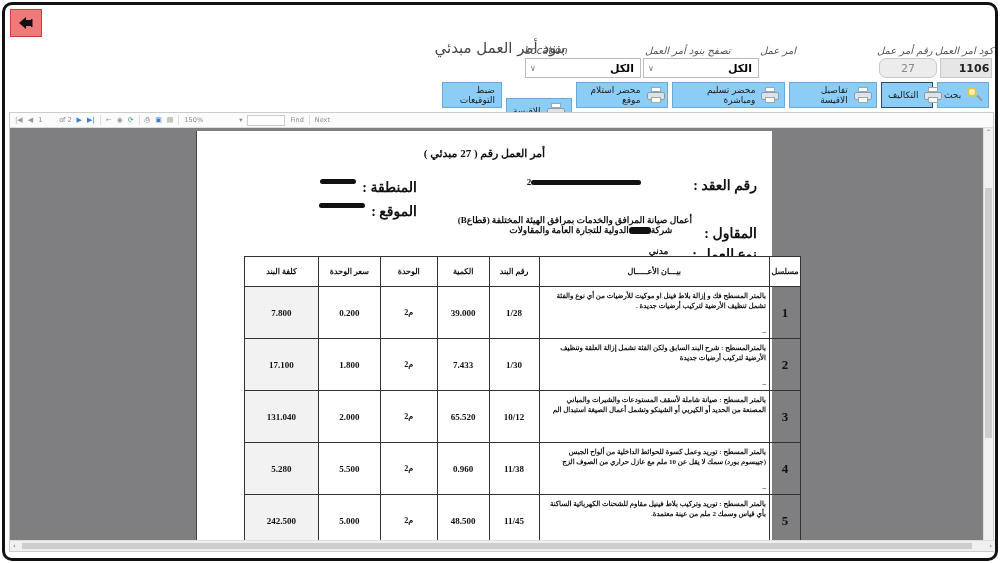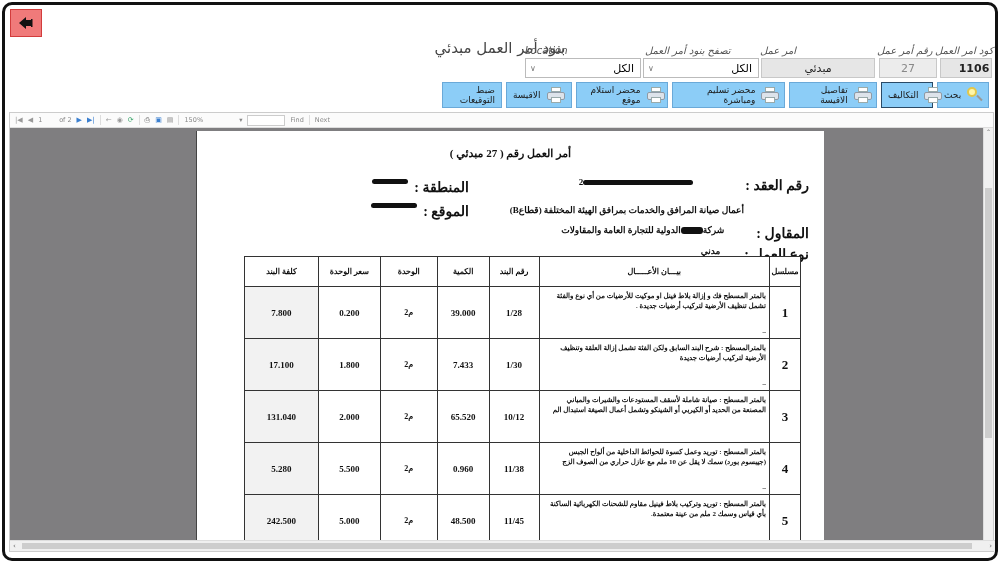--- a/index.html
+++ b/index.html
@@ -30,21 +30,21 @@
     position: absolute; height: 20px; border: 1px solid #c8c8c8; background: #e6e6e6;
     font-size: 11px; display: flex; align-items: center; justify-content: center; color: #222;
   }
   .field-box.bold { font-weight: bold; padding-left: 16px; }
   .field-box.muted { color: #888; background: #ececec; }
 
   .dropdown {
     position: absolute; height: 20px; border: 1px solid #bbb; background: #fff; font-size: 11px;
     direction: rtl; display: flex; align-items: center; padding-right: 6px; cursor: pointer;
   }
-  .dropdown .value { font-weight: normal; flex: 1; }
+  .dropdown .value { font-weight: bold; flex: 1; }
   .dropdown .caret { font-size: 8px; color: #777; padding-left: 4px; }
 
   .action-row { position: absolute; top: 77px; right: 6px; height: 26px; display: flex; flex-direction: row-reverse; gap: 4px; }
   .action-btn {
     height: 26px; background: #8ccdf7; border: 1px solid #6aa9d8; display: flex; flex-direction: row-reverse;
     align-items: center; gap: 6px; padding: 0 6px; font-size: 9px; color: #1a1a1a; direction: rtl; cursor: pointer;
   }
   .action-btn.active { border: 1px solid #2a4a66; }
   .printer-icon { width: 18px; height: 16px; position: relative; }
   .printer-icon .top { position: absolute; left: 4px; top: 0; width: 10px; height: 5px; background: #fff; border: 1px solid #9aa; }
@@ -66,21 +66,21 @@
   .rv-toolbar .find-box { width: 38px; height: 11px; border: 1px solid #ccc; background: #fff; }
   .rv-toolbar .zoom-sel { width: 58px; display: flex; justify-content: space-between; }
 
   .rv-canvas { position: absolute; left: 0; top: 15px; width: 974px; height: 413px; background: #7f7e80; overflow: hidden; }
   .rv-vscroll { position: absolute; right: 0; top: 15px; width: 10px; height: 413px; background: #f0f0f0; border-left: 1px solid #ddd; }
   .rv-vscroll .arrow { font-size: 6px; color: #666; text-align: center; }
   .rv-vscroll .thumb { position: absolute; left: 1px; top: 60px; width: 7px; height: 250px; background: #cdcdcd; }
   .rv-hscroll { position: absolute; left: 0; bottom: 0; width: 985px; height: 11px; background: #f0f0f0; border-top: 1px solid #ddd; display: flex; align-items: center; justify-content: space-between; padding: 0 3px; font-size: 7px; color: #666; }
   .rv-hscroll .thumb { position: absolute; left: 12px; top: 2px; width: 950px; height: 6px; background: #cdcdcd; }
 
-  .page { position: absolute; left: 186px; top: 3px; width: 628px; height: 420px; background: #fff; border-left: 1px solid #444; direction: rtl; font-family: "Liberation Serif", serif; color: #111; }
+  .page { position: absolute; left: 186px; top: 3px; width: 576px; height: 420px; background: #fff; border-left: 1px solid #444; direction: rtl; font-family: "Liberation Serif", serif; color: #111; }
 
   .rep-title { position: absolute; top: 16px; left: 0; right: 0; text-align: center; font-size: 11px; font-weight: bold; }
   .rep-row { position: absolute; font-size: 9px; font-weight: bold; white-space: nowrap; display: flex; gap: 6px; }
   .rep-label { font-size: 14px; }
   .redact { display: inline-block; background: #111; height: 5px; border-radius: 3px; vertical-align: middle; }
 
   table.items { position: absolute; top: 125px; left: 47px; width: 557px; border-collapse: collapse; font-size: 8px; font-weight: bold; }
   table.items th { height: 30px; border: 1px solid #333; font-weight: bold; font-size: 8px; background: #fff; }
   table.items td { height: 52px; border: 1px solid #333; text-align: center; vertical-align: middle; }
   table.items td.cost { background: #f2f2f2; font-size: 9px; }
@@ -103,22 +103,21 @@
 
   <div class="title">بنود أمر العمل مبدئي</div>
 
   <div class="field-label" style="left:930px; top:40px; width:60px;">كود امر العمل</div>
   <div class="field-label" style="left:872px; top:40px; width:56px;">رقم أمر عمل</div>
   <div class="field-label" style="left:755px; top:40px; width:112px;">امر عمل</div>
   <div class="field-label" style="left:640px; top:40px; width:112px;">تصفح بنود أمر العمل</div>
   <div class="field-label" style="left:520px; top:40px; width:115px;">Location</div>
 
   <div class="field-box bold" style="left:935px; top:53px; width:52px;">1106</div>
-  <div class="field-box muted" style="left:874px; top:53px; width:58px;">27</div>
-  <div class="field-box" style="left:756px; top:53px; width:114px;">مبدئي</div>
+  <div class="field-box muted" style="left:874px; top:53px; width:58px;border-radius:7px;">27</div>
 
   <div class="dropdown" style="left:638px; top:53px; width:116px;">
     <span class="value">الكل</span>
     <span class="caret">∨</span>
   </div>
   <div class="dropdown" style="left:520px; top:53px; width:116px;">
     <span class="value">الكل</span>
     <span class="caret">∨</span>
   </div>
 
@@ -155,21 +154,21 @@
         </span>
     </div>
     <div class="action-btn" style="width:92px;">
       <span>محضر استلام موقع</span>
       <span class="printer-icon">
           <span class="top"></span>
           <span class="body"></span>
           <span class="paper"></span>
         </span>
     </div>
-    <div class="action-btn" style="width:66px;">
+    <div class="action-btn" style="width:66px;margin-top:16px;">
       <span>الاقيسة</span>
       <span class="printer-icon">
           <span class="top"></span>
           <span class="body"></span>
           <span class="paper"></span>
         </span>
     </div>
     <div class="action-btn" style="width:60px; justify-content:center;">
       <span>ضبط التوقيعات</span>
     </div>
@@ -207,21 +206,21 @@
         <div class="rep-title">أمر العمل رقم  ( 27 مبدئي )</div>
 
         <div class="rep-row" style="right:15px; top:46px;">
           <span class="rep-label">رقم العقد :</span>
           <span style="width:40px;"></span>
           <span>
             <span class="redact" style="width:110px;"></span><span>2</span>
           </span>
         </div>
 
-        <div class="rep-row" style="right:80px; top:74px;padding-left:24px;">أعمال صيانة المرافق والخدمات بمرافق الهيئة المختلفة (قطاعB)</div>
+        <div class="rep-row" style="right:80px; top:84px;padding-left:24px;">أعمال صيانة المرافق والخدمات بمرافق الهيئة المختلفة (قطاعB)</div>
 
         <div class="rep-row" style="right:15px; top:94px;">
           <span class="rep-label">المقاول :</span>
           <span style="width:20px;"></span>
           <span>
             <span>شركة</span><span class="redact" style="width:22px; height:7px;"></span><span>الدولية للتجارة العامة والمقاولات</span>
           </span>
         </div>
 
         <div class="rep-row" style="right:15px; top:115px;">

